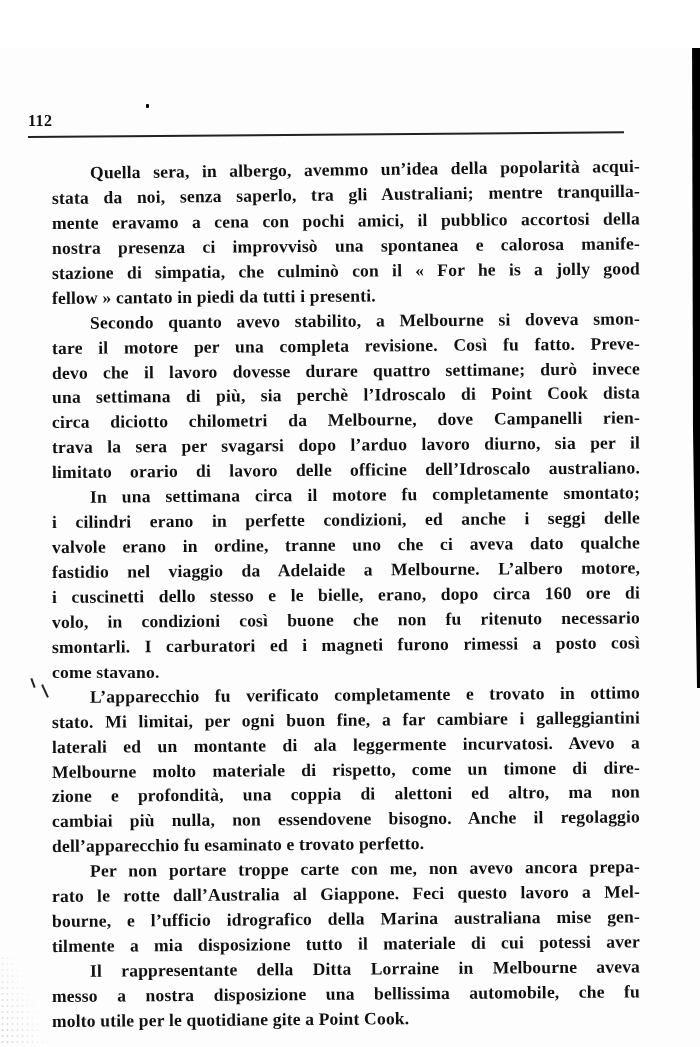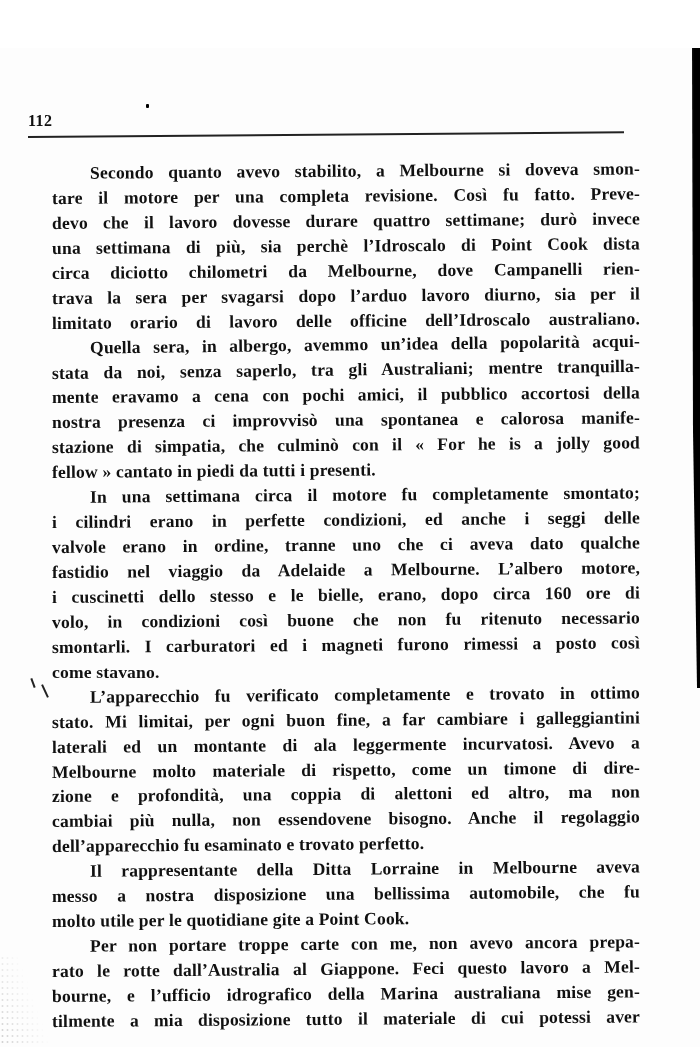--- a/index.html
+++ b/index.html
@@ -139,36 +139,36 @@
 
   <div class="header">
     <span class="page-number">112</span>
     <span class="header-dot"></span>
   </div>
   <div class="header-rule"></div>
 
   <div class="body-text">
 
     <div>
+      <span class="line indent slant-a">Quella sera, in albergo, avemmo un’idea della popolarità acqui-</span>
+      <span class="line slant-a">stata da noi, senza saperlo, tra gli Australiani; mentre tranquilla-</span>
+      <span class="line slant-b">mente eravamo a cena con pochi amici, il pubblico accortosi della</span>
+      <span class="line slant-b">nostra presenza ci improvvisò una spontanea e calorosa manife-</span>
+      <span class="line slant-b">stazione di simpatia, che culminò con il « For he is a jolly good</span>
+      <span class="line last slant-b">fellow » cantato in piedi da tutti i presenti.</span>
+    </div>
+
+    <div>
       <span class="line indent slant-b">Secondo quanto avevo stabilito, a Melbourne si doveva smon-</span>
       <span class="line slant-b">tare il motore per una completa revisione. Così fu fatto. Preve-</span>
       <span class="line slant-b">devo che il lavoro dovesse durare quattro settimane; durò invece</span>
       <span class="line slant-b">una settimana di più, sia perchè l’Idroscalo di Point Cook dista</span>
       <span class="line slant-b">circa diciotto chilometri da Melbourne, dove Campanelli rien-</span>
       <span class="line slant-b">trava la sera per svagarsi dopo l’arduo lavoro diurno, sia per il</span>
       <span class="line slant-b">limitato orario di lavoro delle officine dell’Idroscalo australiano.</span>
-    </div>
-
-    <div>
-      <span class="line indent slant-a">Quella sera, in albergo, avemmo un’idea della popolarità acqui-</span>
-      <span class="line slant-a">stata da noi, senza saperlo, tra gli Australiani; mentre tranquilla-</span>
-      <span class="line slant-b">mente eravamo a cena con pochi amici, il pubblico accortosi della</span>
-      <span class="line slant-b">nostra presenza ci improvvisò una spontanea e calorosa manife-</span>
-      <span class="line slant-b">stazione di simpatia, che culminò con il « For he is a jolly good</span>
-      <span class="line last slant-b">fellow » cantato in piedi da tutti i presenti.</span>
     </div>
 
     <div>
       <span class="line indent slant-b">In una settimana circa il motore fu completamente smontato;</span>
       <span class="line slant-b">i cilindri erano in perfette condizioni, ed anche i seggi delle</span>
       <span class="line slant-b">valvole erano in ordine, tranne uno che ci aveva dato qualche</span>
       <span class="line slant-b">fastidio nel viaggio da Adelaide a Melbourne. L’albero motore,</span>
       <span class="line slant-b">i cuscinetti dello stesso e le bielle, erano, dopo circa 160 ore di</span>
       <span class="line slant-b">volo, in condizioni così buone che non fu ritenuto necessario</span>
       <span class="line slant-b">smontarli. I carburatori ed i magneti furono rimessi a posto così</span>
@@ -179,28 +179,28 @@
       <span class="line indent slant-b">L’apparecchio fu verificato completamente e trovato in ottimo</span>
       <span class="line slant-b">stato. Mi limitai, per ogni buon fine, a far cambiare i galleggiantini</span>
       <span class="line slant-b">laterali ed un montante di ala leggermente incurvatosi. Avevo a</span>
       <span class="line slant-b">Melbourne molto materiale di rispetto, come un timone di dire-</span>
       <span class="line slant-b">zione e profondità, una coppia di alettoni ed altro, ma non</span>
       <span class="line slant-b">cambiai più nulla, non essendovene bisogno. Anche il regolaggio</span>
       <span class="line last slant-b">dell’apparecchio fu esaminato e trovato perfetto.</span>
     </div>
 
     <div>
-      <span class="line indent slant-b">Il rappresentante della Ditta Lorraine in Melbourne aveva</span>
-      <span class="line slant-b">messo a nostra disposizione una bellissima automobile, che fu</span>
-      <span class="line last slant-b">molto utile per le quotidiane gite a Point Cook.</span>
-    </div>
-
-    <div>
       <span class="line indent slant-b">Per non portare troppe carte con me, non avevo ancora prepa-</span>
       <span class="line slant-b">rato le rotte dall’Australia al Giappone. Feci questo lavoro a Mel-</span>
       <span class="line slant-b">bourne, e l’ufficio idrografico della Marina australiana mise gen-</span>
       <span class="line slant-b">tilmente a mia disposizione tutto il materiale di cui potessi aver</span>
     </div>
+
+    <div>
+      <span class="line indent slant-b">Il rappresentante della Ditta Lorraine in Melbourne aveva</span>
+      <span class="line slant-b">messo a nostra disposizione una bellissima automobile, che fu</span>
+      <span class="line last slant-b">molto utile per le quotidiane gite a Point Cook.</span>
+    </div>
   </div>
 
   <span class="mark" style="left:32px; top:630px; height:10px; transform:rotate(-20deg);"></span>
   <span class="mark" style="left:44px; top:636px; height:14px; transform:rotate(-25deg);"></span>
 </div>
 
 </body></html>

